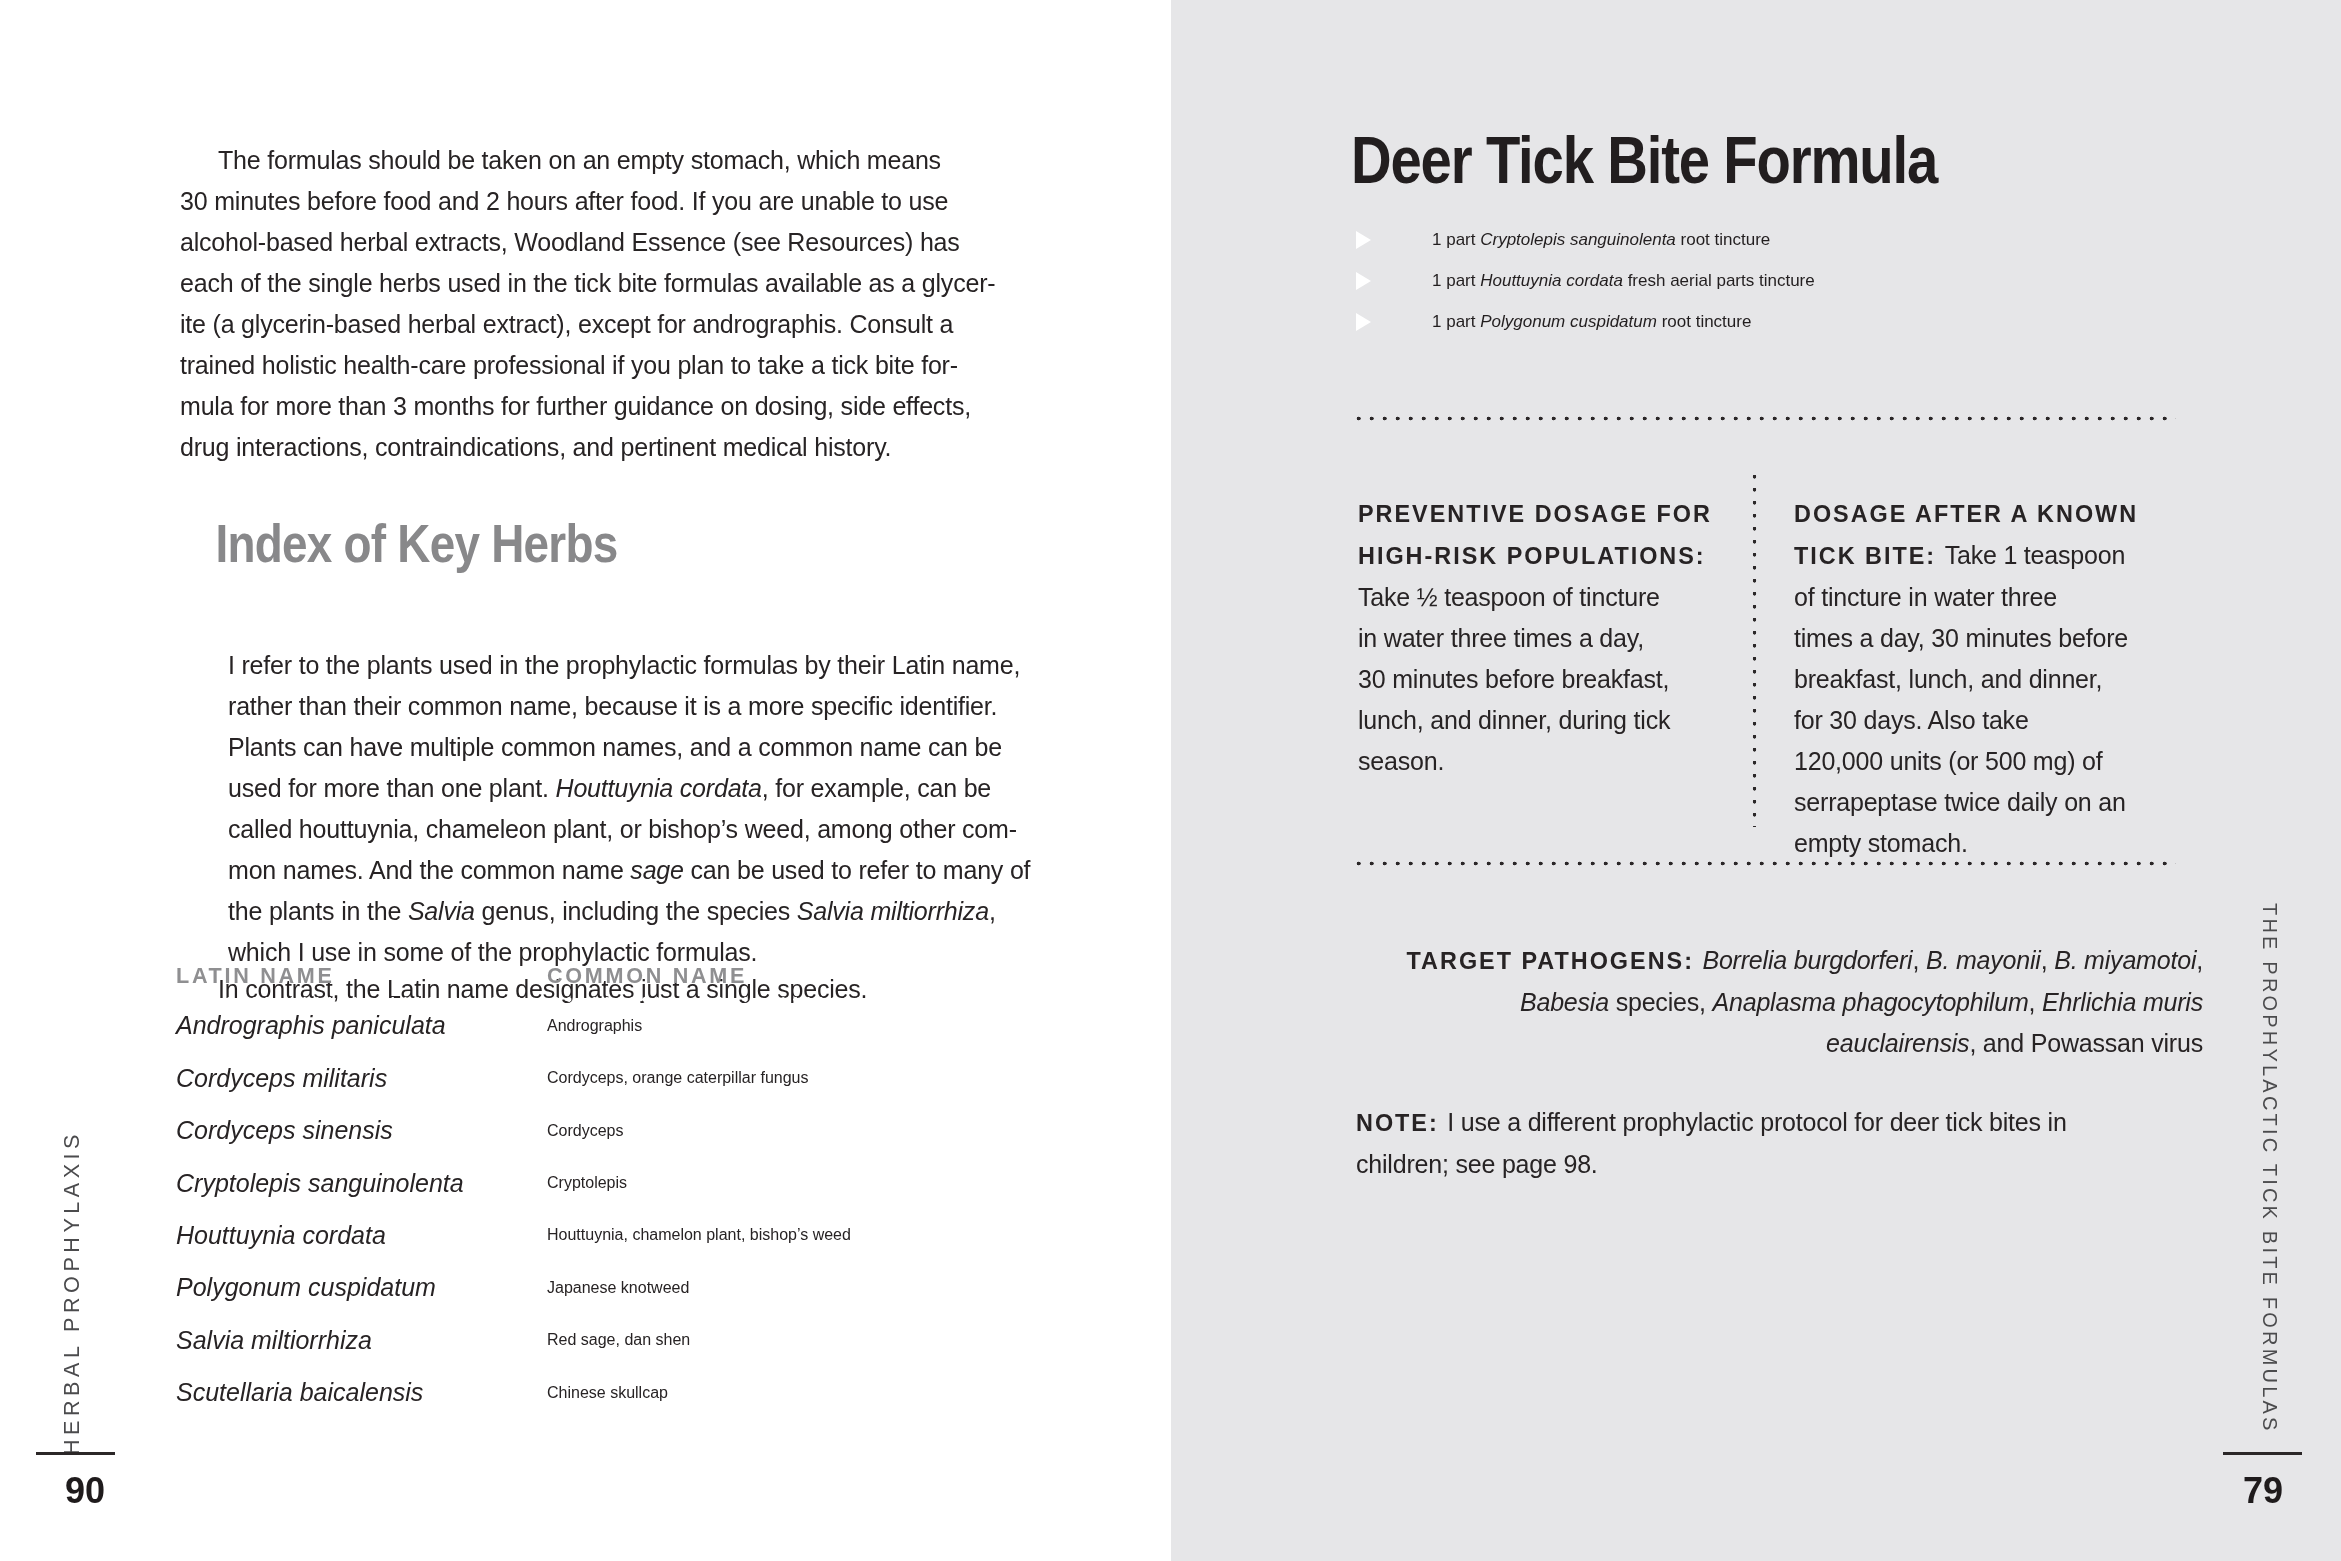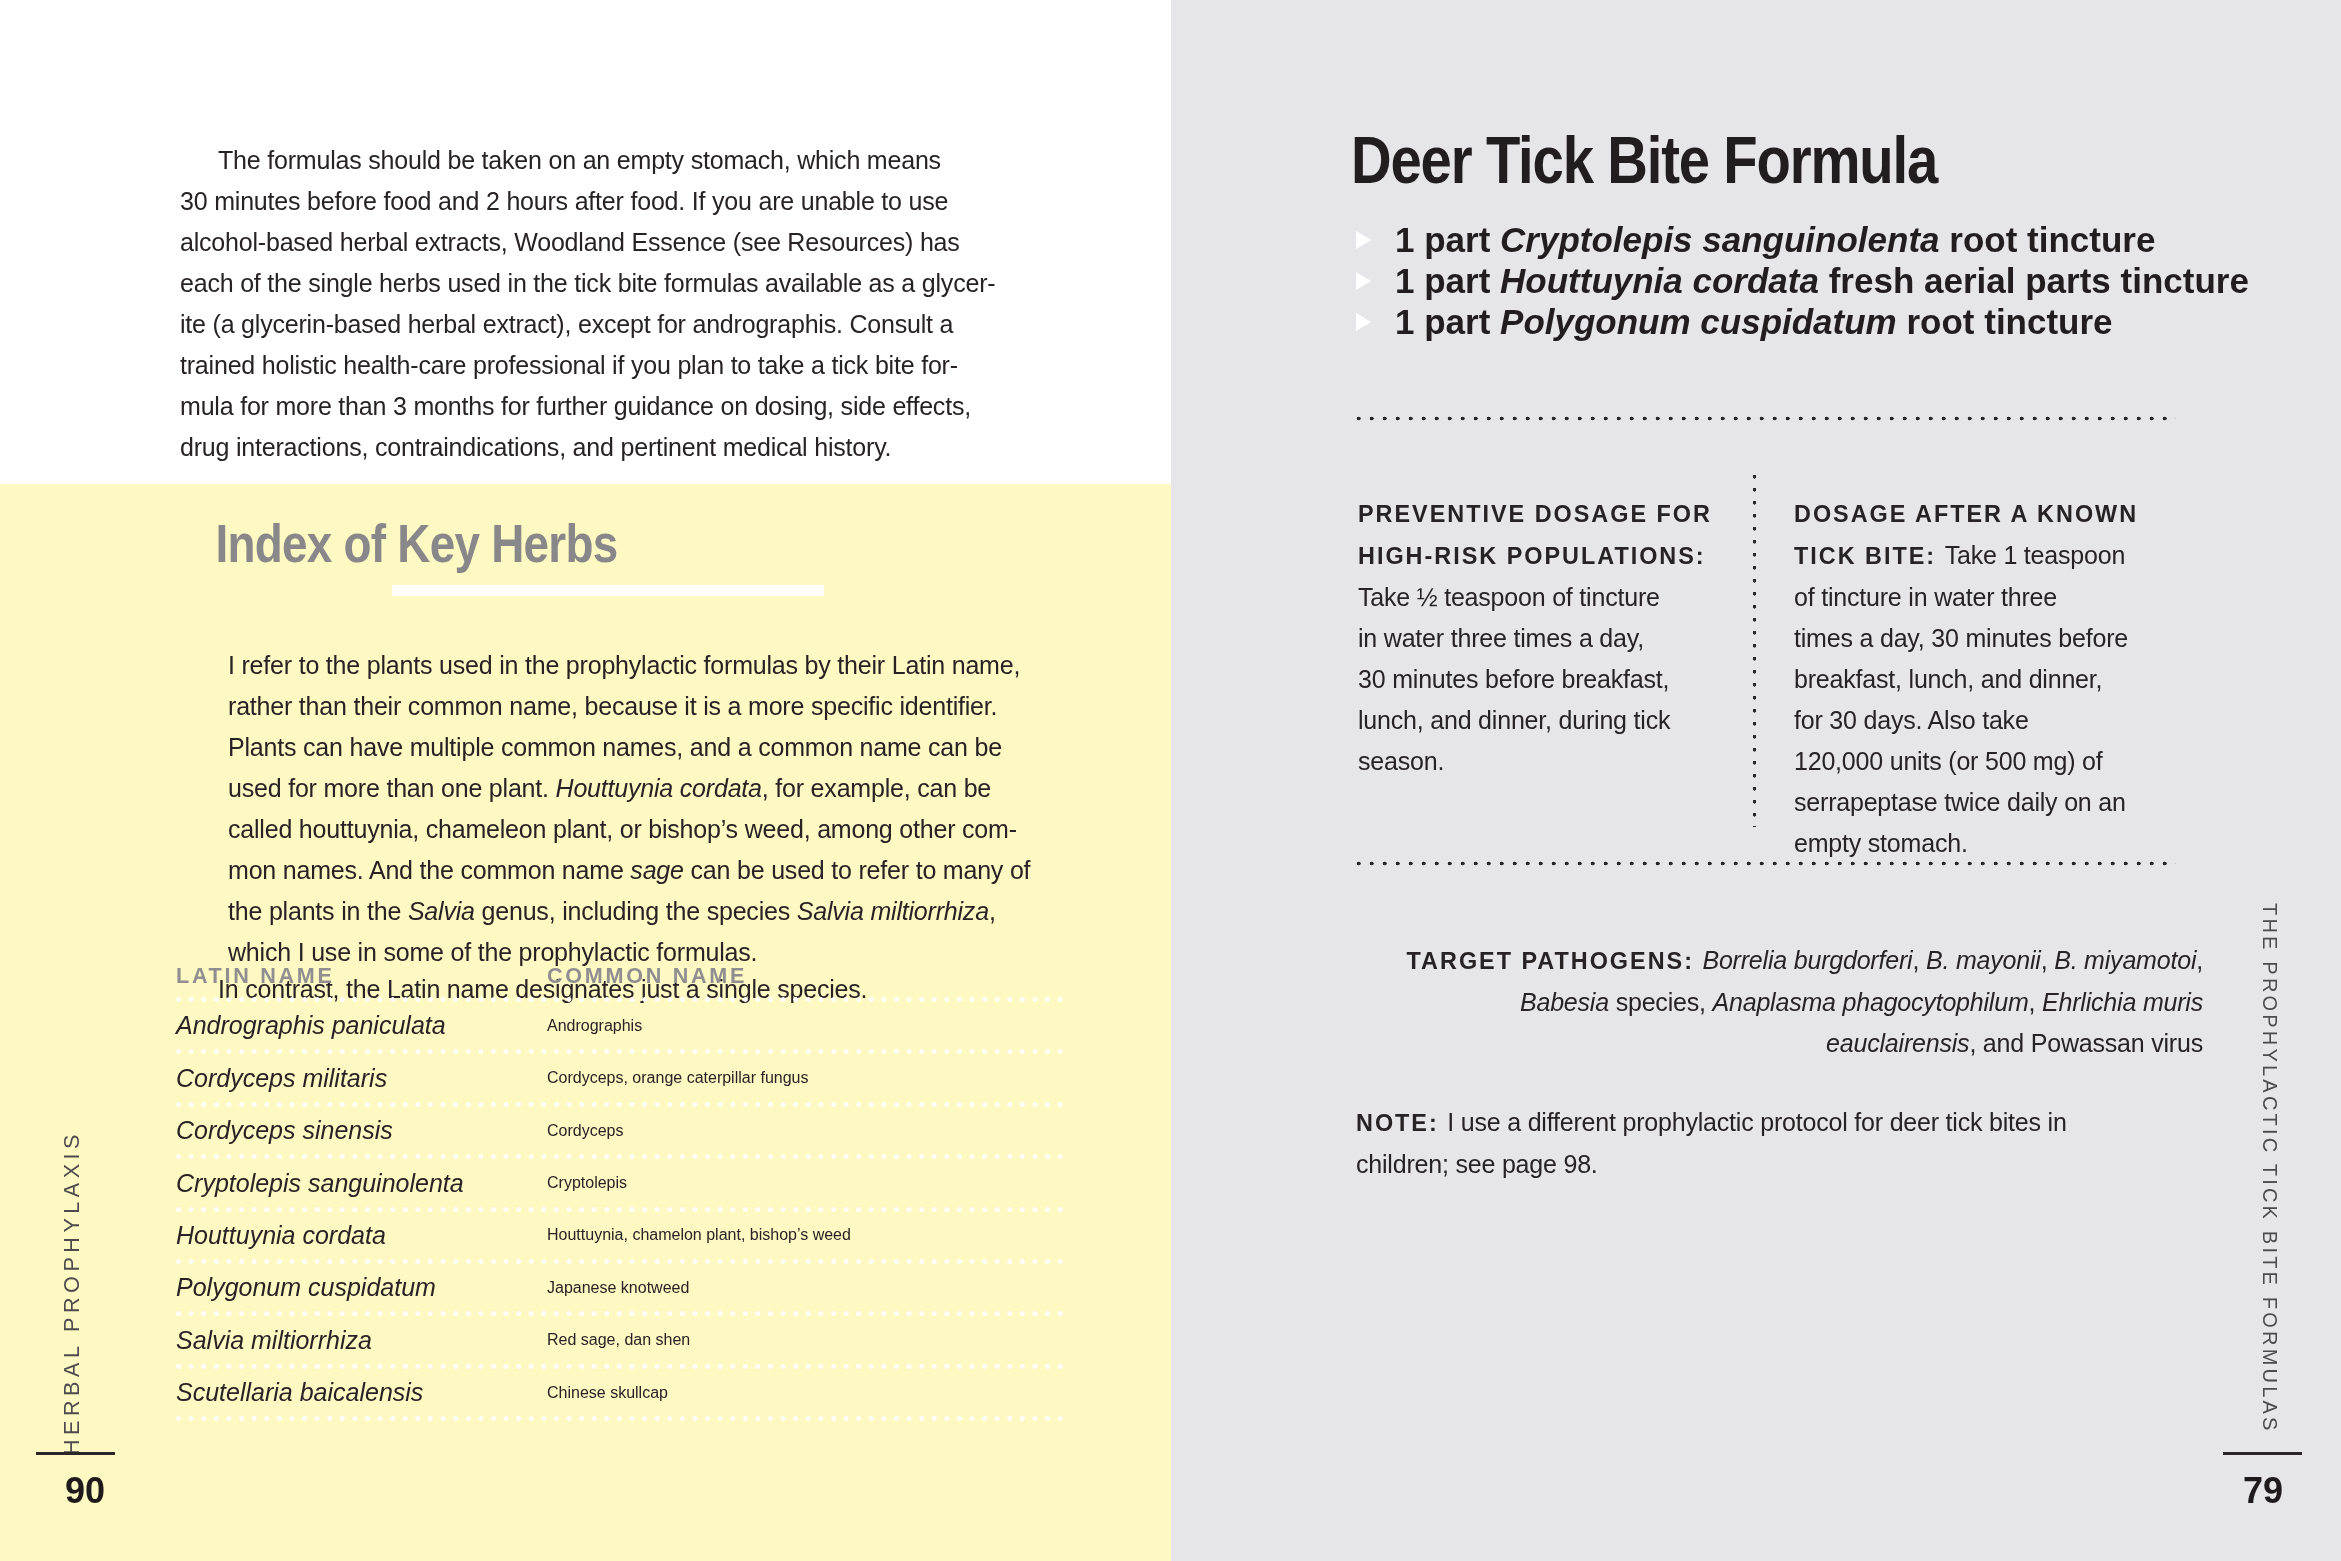--- a/index.html
+++ b/index.html
@@ -6,21 +6,21 @@
   body{
     width:2342px;height:1561px;position:relative;overflow:hidden;
     background:#e6e6e8;
     font-family:"Liberation Sans","DejaVu Sans",sans-serif;
     color:#272324;
     -webkit-font-smoothing:antialiased;
   }
   .abs{position:absolute;}
 
   
-  .page-left{left:0;top:0;width:1171px;height:1561px;background:#fef9c3;}
+  .page-left{left:0;top:0;width:1171px;height:1561px;background:#ffffff;}
   .page-right{left:1171px;top:0;width:1171px;height:1561px;background:#e6e6e8;}
   .white-band{left:0;top:0;width:1171px;height:484px;background:#ffffff;}
 
   
   .body-text{
     font-size:25px;line-height:41px;letter-spacing:-0.2px;
     white-space:pre;color:#272324;
   }
   .indent{text-indent:38px;}
   .it{font-style:italic;}
@@ -71,21 +71,21 @@
   }
   .ingredients{left:1356px;top:219px;width:856px;}
   .ing-row{display:flex;align-items:center;height:41px;}
   .tri{
     width:0;height:0;flex:none;
     border-top:9px solid rgba(0,0,0,0);
     border-bottom:9px solid rgba(0,0,0,0);
     border-left:15.3px solid #ffffff;
     margin-right:24px;
   }
-  .ing-text{font-size:35px;font-weight:700;color:#221e1f;white-space:pre;}
+  .ing-text{font-size:17px;font-weight:400;color:#221e1f;white-space:pre;margin-left:37px;}
 
   .rule1{left:1356px;top:416px;width:820px;}
   .rule2{left:1356px;top:861px;width:820px;}
   .col-left{left:1358px;top:468px;width:378px;}
   .col-right{left:1794px;top:468px;width:396px;}
   .col-divider{left:1752px;top:474px;height:353px;}
 
   .pathogens{left:1356px;top:915px;width:847px;text-align:right;}
   .note{left:1356px;top:1077px;width:829px;}
 </style>

